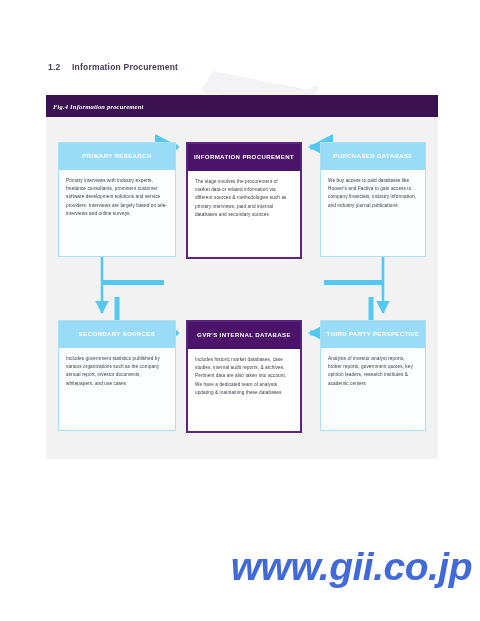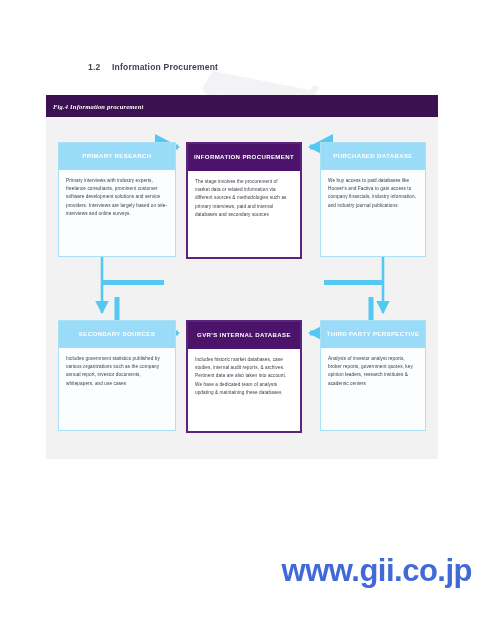--- a/index.html
+++ b/index.html
@@ -45,21 +45,21 @@
     position: absolute;
     left: 48px;
     top: 62px;
     font-size: 8.5px;
     font-weight: 700;
     color: #4a3b56;
     letter-spacing: 0.2px;
     z-index: 3;
     white-space: nowrap;
   }
-  .section-heading .num { display: inline-block; width: 24px; margin-left: 40px; }
+  .section-heading .num { display: inline-block; width: 24px; }
 
   
   .figure {
     position: absolute;
     left: 46px;
     top: 95px;
     width: 392px;
     z-index: 2;
   }
   .fig-title-bar {
@@ -153,26 +153,27 @@
   .n-purchased .node-body { min-height: 86px; }
   .n-secondary .node-body { min-height: 82px; }
   .n-gvr       .node-body { min-height: 82px; }
   .n-third     .node-body { min-height: 82px; }
 
   
   .site-url {
     position: absolute;
     right: 8px;
     bottom: 32px;
-    font-size: 31px;
+    font-size: 39px;
     font-weight: 700;
     color: #4169d8;
     font-family: "Liberation Sans", sans-serif;
     letter-spacing: -0.5px;
     z-index: 3;
+    font-style: italic;
   }
 </style>
 </head>
 <body>
 
 <div class="watermark">
   <span>SA</span>
 </div>
 
 <div class="section-heading">

